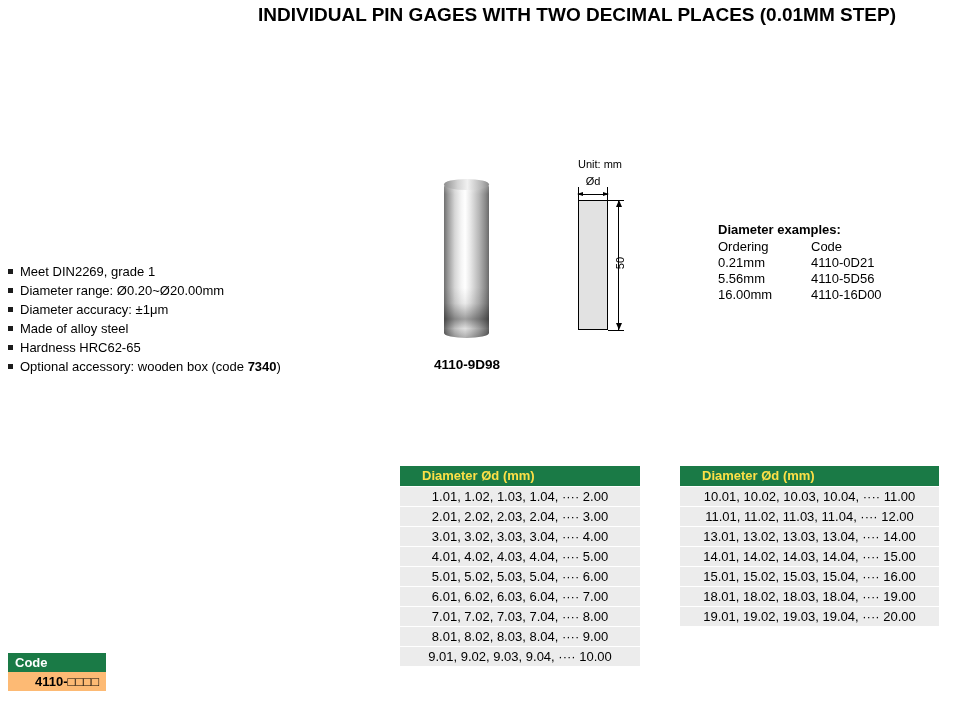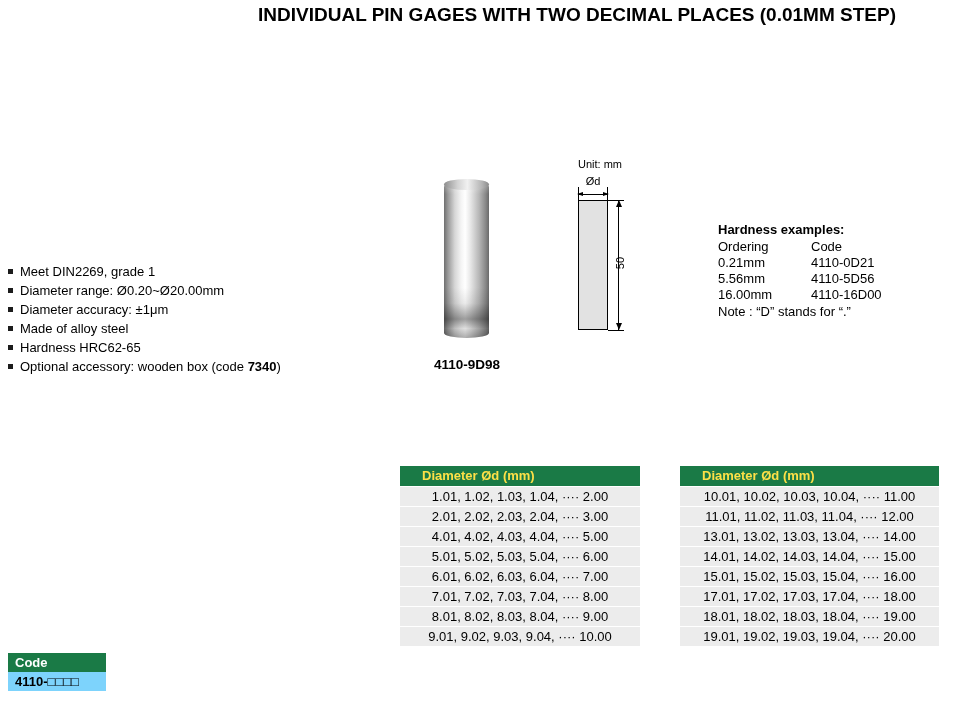--- a/index.html
+++ b/index.html
@@ -53,21 +53,21 @@
   
   .ordering { position:absolute; left:718px; top:222px; width:200px; font-size:13px; line-height:16px; }
   .ord-title { font-weight:bold; margin-bottom:1px; }
   .ord-row { display:flex; }
   .ord-d { width:93px; flex:none; }
   .ord-note { margin-top:1px; }
 
   
   .code-box { position:absolute; left:8px; top:653px; width:98px; font-size:13px; }
   .code-head { background:var(--green); color:#fff; font-weight:bold; padding:2px 7px; }
-  .code-val  { background:#7dd3fc; color:#000; font-weight:bold; padding:2px 7px; }
+  .code-val  { background:#fdba74; color:#000; font-weight:bold; padding:2px 7px;text-align:right; }
 
   
   .spec-table { position:absolute; top:466px; font-size:13px; }
   .t1 { left:400px; width:240px; }
   .t2 { left:680px; width:259px; }
   .thead { background:var(--green); color:#fde047; font-weight:bold; height:20px;
            line-height:20px; text-align:left; padding-left:22px; }
   .trow { height:20px; line-height:20px; background:var(--row_gray);
           border-top:1px solid #fff; text-align:center; white-space:nowrap; }
 </style>
@@ -123,66 +123,65 @@
     <div class="d-exth d-exth1"></div>
     <div class="d-exth d-exth2"></div>
     <div class="d-vline">
       <i class="arr arr-up"></i>
       <i class="arr arr-down"></i>
     </div>
     <div class="d-len">50</div>
   </div>
 
   <div class="ordering">
-    <div class="ord-title">Hardness examples:</div>
+    <div class="ord-title">Diameter examples:</div>
     <div class="ord-row">
       <span class="ord-d">Ordering</span>
       <span class="ord-c">Code</span>
     </div>
     <div class="ord-row">
       <span class="ord-d">0.21mm</span>
       <span class="ord-c">4110-0D21</span>
     </div>
     <div class="ord-row">
       <span class="ord-d">5.56mm</span>
       <span class="ord-c">4110-5D56</span>
     </div>
     <div class="ord-row">
       <span class="ord-d">16.00mm</span>
       <span class="ord-c">4110-16D00</span>
     </div>
-    <div class="ord-note">Note : “D” stands for “.”</div>
   </div>
 
   <div class="code-box">
     <div class="code-head">Code</div>
     <div class="code-val">4110-□□□□</div>
   </div>
 
   <div class="spec-table t1">
     <div class="thead">Diameter Ød (mm)</div>
     <div class="tbody">
         <div class="trow">1.01, 1.02, 1.03, 1.04, ···· 2.00</div>
         <div class="trow">2.01, 2.02, 2.03, 2.04, ···· 3.00</div>
+        <div class="trow">3.01, 3.02, 3.03, 3.04, ···· 4.00</div>
         <div class="trow">4.01, 4.02, 4.03, 4.04, ···· 5.00</div>
         <div class="trow">5.01, 5.02, 5.03, 5.04, ···· 6.00</div>
         <div class="trow">6.01, 6.02, 6.03, 6.04, ···· 7.00</div>
         <div class="trow">7.01, 7.02, 7.03, 7.04, ···· 8.00</div>
         <div class="trow">8.01, 8.02, 8.03, 8.04, ···· 9.00</div>
         <div class="trow">9.01, 9.02, 9.03, 9.04, ···· 10.00</div>
       </div>
   </div>
 
   <div class="spec-table t2">
     <div class="thead">Diameter Ød (mm)</div>
     <div class="tbody">
         <div class="trow">10.01, 10.02, 10.03, 10.04, ···· 11.00</div>
         <div class="trow">11.01, 11.02, 11.03, 11.04, ···· 12.00</div>
         <div class="trow">13.01, 13.02, 13.03, 13.04, ···· 14.00</div>
         <div class="trow">14.01, 14.02, 14.03, 14.04, ···· 15.00</div>
         <div class="trow">15.01, 15.02, 15.03, 15.04, ···· 16.00</div>
-        <div class="trow">17.01, 17.02, 17.03, 17.04, ···· 18.00</div>
         <div class="trow">18.01, 18.02, 18.03, 18.04, ···· 19.00</div>
         <div class="trow">19.01, 19.02, 19.03, 19.04, ···· 20.00</div>
       </div>
   </div>
 
 </div>
 
 </body></html>

